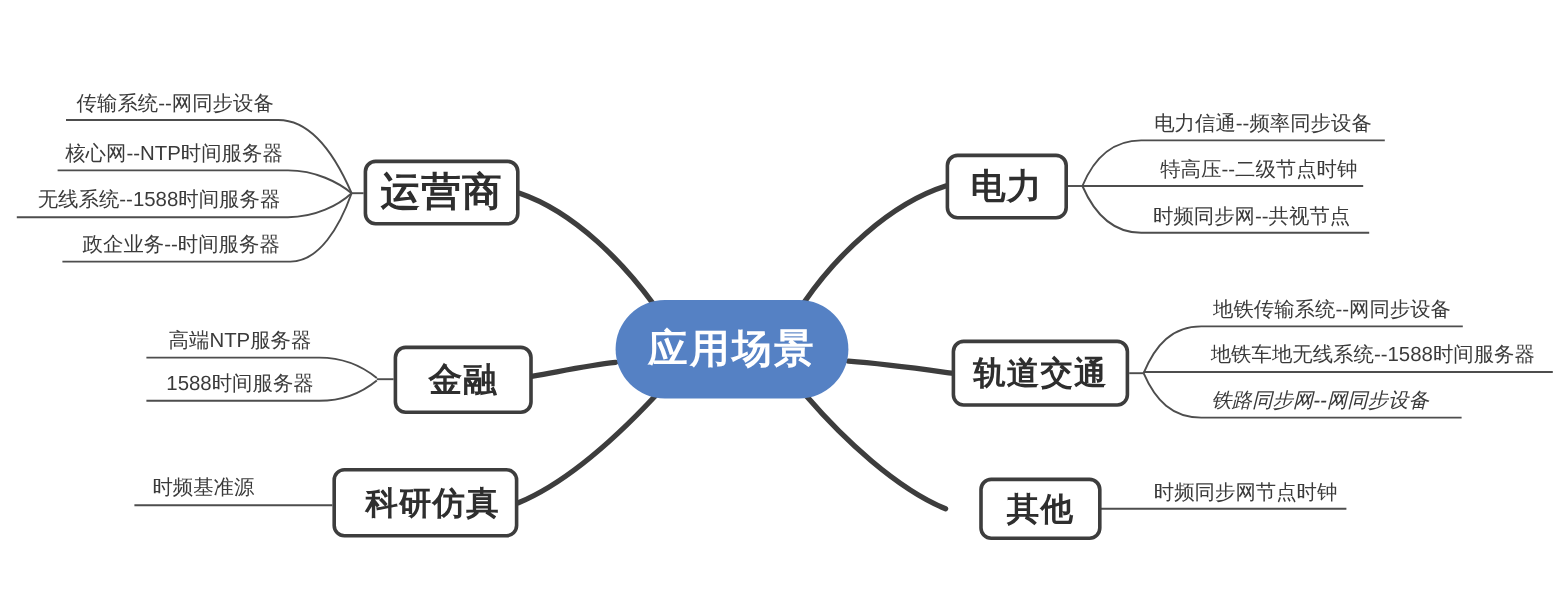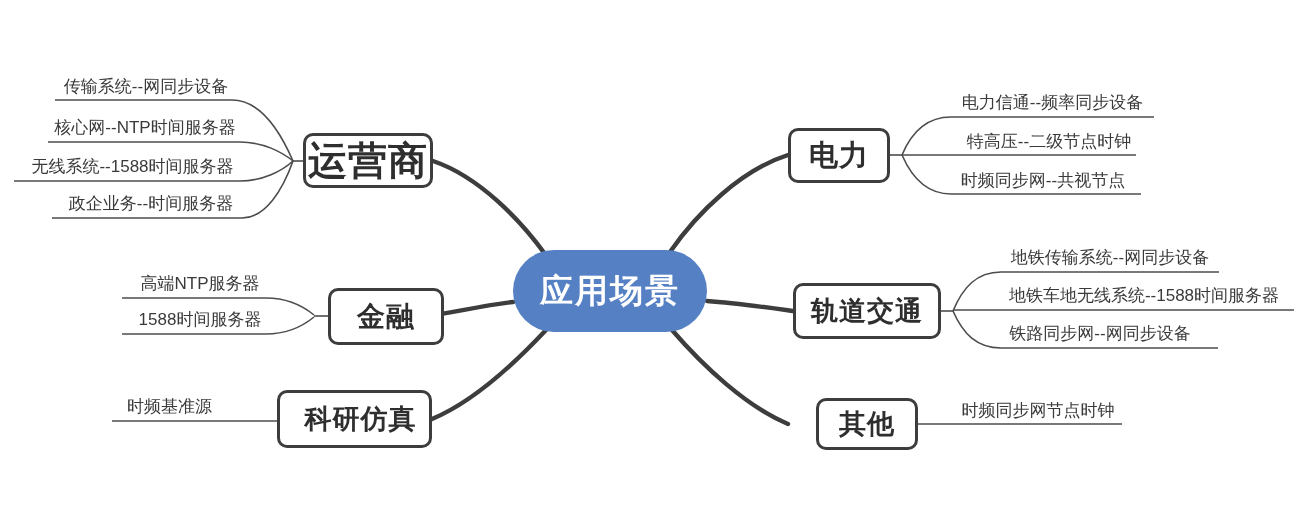--- a/index.html
+++ b/index.html
@@ -87,21 +87,21 @@
     <path class="leafline" d="M941,311 L953,311"></path>
     <path class="leafline" d="M953,311 C963,287 977,272 1001,272 L1219,272"></path>
     <path class="leafline" d="M953,310 L1294,310"></path>
     <path class="leafline" d="M953,311 C963,334 977,348 1001,348 L1218,348"></path>
 
     <path class="leafline" d="M890,424 L1122,424"></path>
   </svg>
 
   <div class="center-node">应用场景</div>
 
-  <div class="node" style="left:303px; top:133px; width:130px; height:55px; font-size:39px;">运营商</div>
+  <div class="node" style="left:303px; top:133px; width:130px; height:55px; font-size:33px;">运营商</div>
   <div class="node" style="left:328px; top:288px; width:116px; height:57px; font-size:28px;">金融</div>
   <div class="node" style="left:277px; top:390px; width:155px; height:58px; font-size:27px;padding-left:12px;">科研仿真</div>
   <div class="node" style="left:788px; top:128px; width:102px; height:55px; font-size:29px;">电力</div>
   <div class="node" style="left:793px; top:283px; width:148px; height:56px; font-size:27px;">轨道交通</div>
   <div class="node" style="left:788px; top:398px; width:102px; height:52px; font-size:27px;margin-left:28px;">其他</div>
 
   <div class="leaf" style="left:40px; top:75px; width:212px;">传输系统--网同步设备</div>
   <div class="leaf" style="left:35px; top:116px; width:220px;">核心网--NTP时间服务器</div>
   <div class="leaf" style="left:10px; top:155px; width:245px;">无线系统--1588时间服务器</div>
   <div class="leaf" style="left:46px; top:192px; width:210px;">政企业务--时间服务器</div>
@@ -110,17 +110,17 @@
   <div class="leaf" style="left:120px; top:308px; width:160px;">1588时间服务器</div>
 
   <div class="leaf" style="left:112px; top:395px; width:115px;">时频基准源</div>
 
   <div class="leaf" style="left:950px; top:91px; width:205px;">电力信通--频率同步设备</div>
   <div class="leaf" style="left:960px; top:130px; width:178px;text-align:center;">特高压--二级节点时钟</div>
   <div class="leaf" style="left:950px; top:169px; width:186px;">时频同步网--共视节点</div>
 
   <div class="leaf" style="left:998px; top:246px; width:224px;">地铁传输系统--网同步设备</div>
   <div class="leaf" style="left:998px; top:284px; width:292px;">地铁车地无线系统--1588时间服务器</div>
-  <div class="leaf" style="left:998px; top:322px; width:204px;">铁路同步网--网同步设备</div>
+  <div class="leaf" style="left:998px; top:322px; width:204px;font-style:italic;">铁路同步网--网同步设备</div>
 
   <div class="leaf" style="left:950px; top:399px; width:176px;">时频同步网节点时钟</div>
 
 </div>
 
 </body></html>

